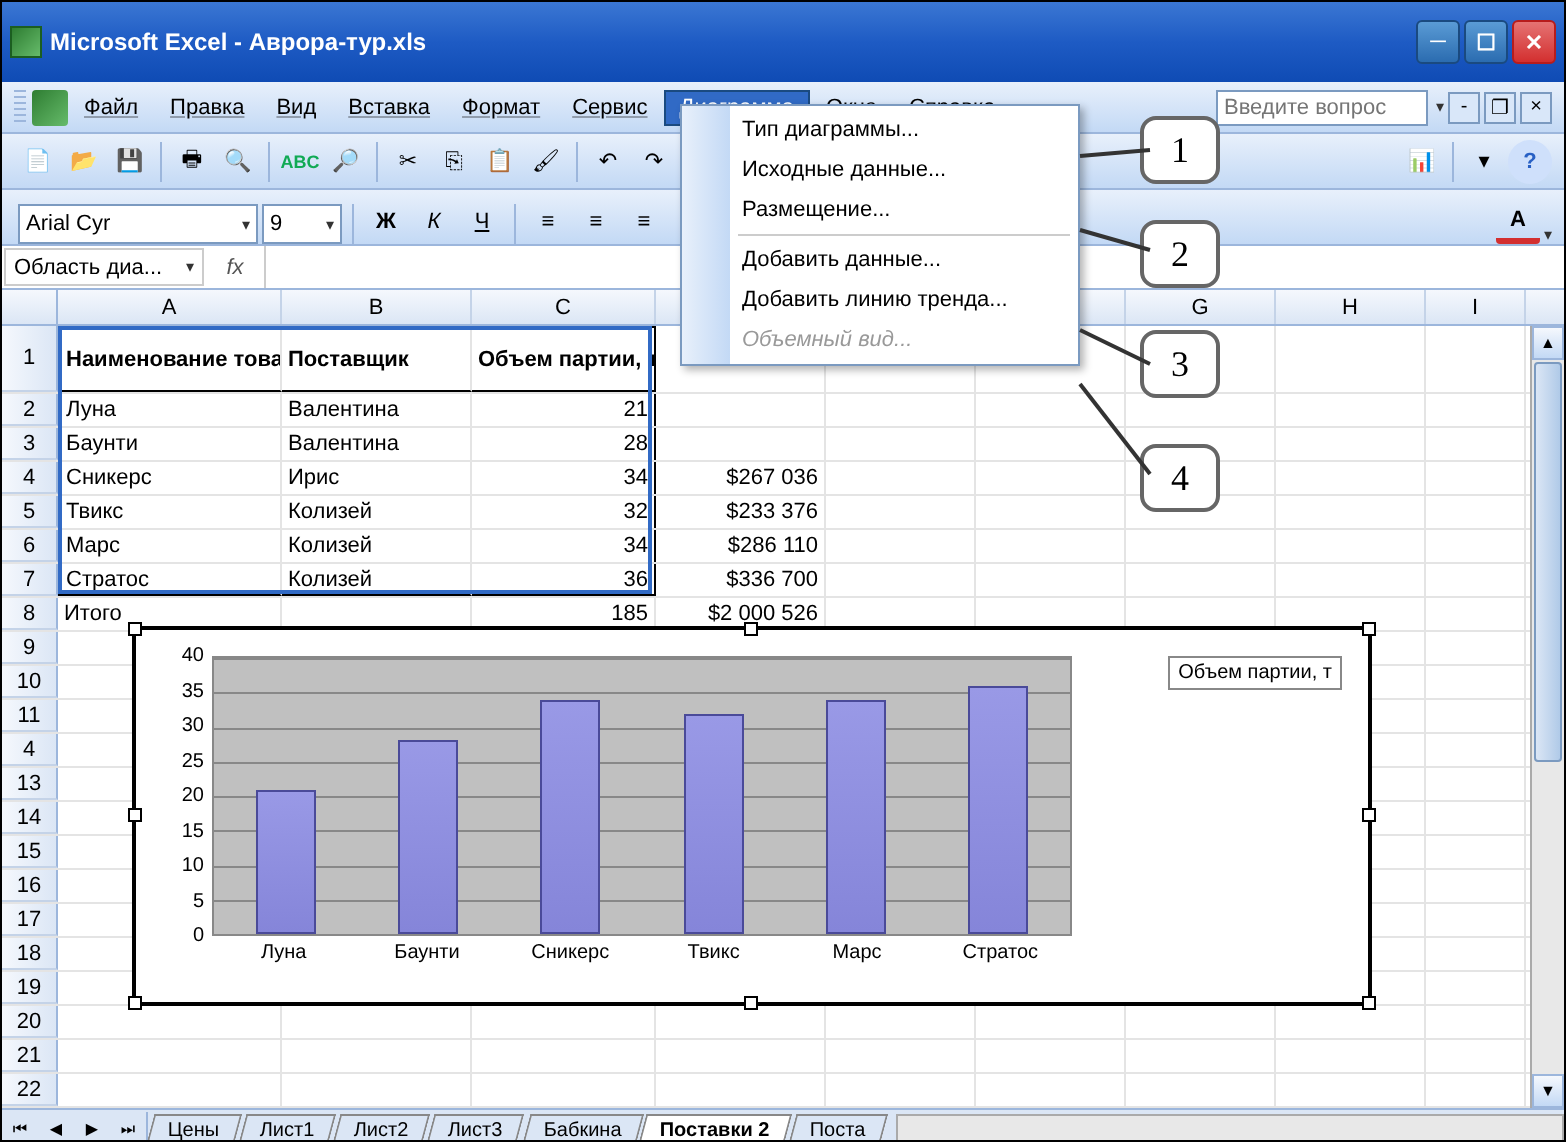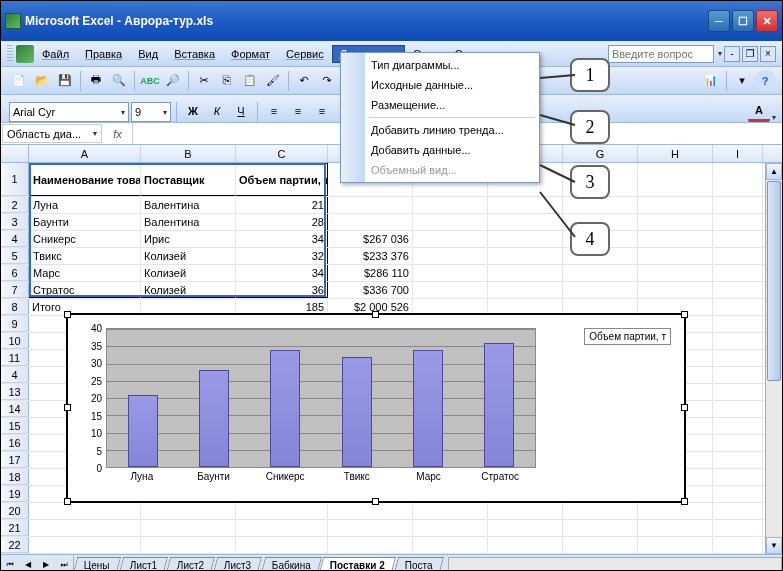--- a/index.html
+++ b/index.html
@@ -72,21 +72,21 @@
   .bar { position: absolute; bottom: 0; width: 30px; background: linear-gradient(to bottom, #9999e6, #8585d9); border: 1px solid #4a4a99; }
   .x-labels { position: absolute; left: 30px; right: 140px; bottom: 2px; height: 20px; font-size: 10px; }
   .x-lab { position: absolute; text-align: center; width: 60px; transform: translateX(-50%); }
   .legend { position: absolute; right: 5px; top: 5px; border: 1px solid #888; background: #fff; padding: 2px 4px; font-size: 10px; }
 
   
   .dropdown { position: absolute; left: 340px; top: 52px; width: 200px; background: #fff; border: 1px solid #7b9ac0; box-shadow: 2px 2px 4px rgba(0,0,0,0.3); z-index: 10; }
   .dd-strip { position: absolute; left: 0; top: 0; bottom: 0; width: 24px; background: linear-gradient(to right, #e8f0fb, #c3d9f5); }
   .dd-items { position: relative; padding: 2px 0; }
   .dd-item { padding: 4px 10px 4px 30px; cursor: pointer; font-size: 11px; }
-  .dd-item.disabled { color: #999; cursor: default; }
+  .dd-item.disabled { color: #999; cursor: default; font-style: italic; }
   .dd-div { border-top: 1px solid #ccc; margin: 2px 4px 2px 28px; }
 
   
   .callout { position: absolute; z-index: 20; }
   .callout-box { width: 40px; height: 34px; background: #fff; border: 2px solid #666; border-radius: 8px; display: flex; align-items: center; justify-content: center; font-size: 18px; font-weight: normal; font-family: 'Times New Roman', serif; }
   .callout svg { position: absolute; overflow: visible; }
 
   
   .sheet-bar { height: 20px; background: #dbe6f5; display: flex; align-items: center; border-top: 1px solid #9cb6dc; font-size: 10px; }
   .sheet-nav { display: flex; border-right: 1px solid #9cb6dc; }
@@ -532,22 +532,22 @@
   </div>
 </div>
 
 <div class="dropdown">
   <div class="dd-strip"></div>
   <div class="dd-items" id="dd-items">
       <div class="dd-item">Тип диаграммы...</div>
       <div class="dd-item">Исходные данные...</div>
       <div class="dd-item">Размещение...</div>
       <div class="dd-div"></div>
+      <div class="dd-item">Добавить данные...</div>
       <div class="dd-item">Добавить линию тренда...</div>
-      <div class="dd-item">Добавить данные...</div>
       <div class="dd-item disabled">Объемный вид...</div>
     </div>
 </div>
 
 <div class="callout" style="left:570px; top:58px;">
   <svg width="60" height="30">
       <line x1="-30" y1="20" x2="5" y2="17" stroke="#333" stroke-width="2"></line>
     </svg>
   <div class="callout-box">
       <span>1</span>

